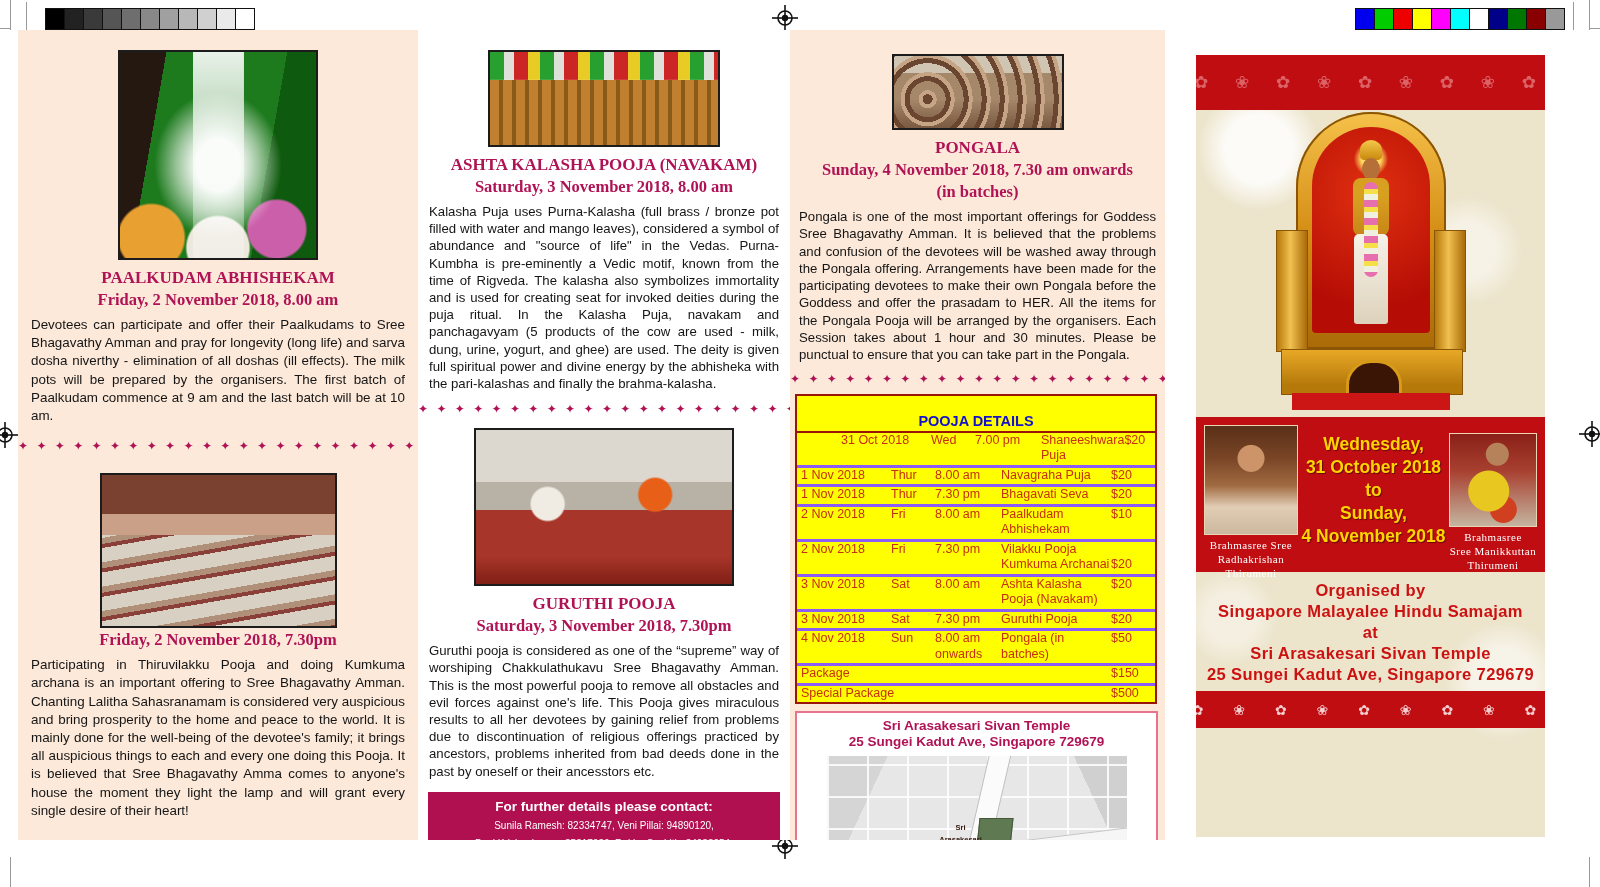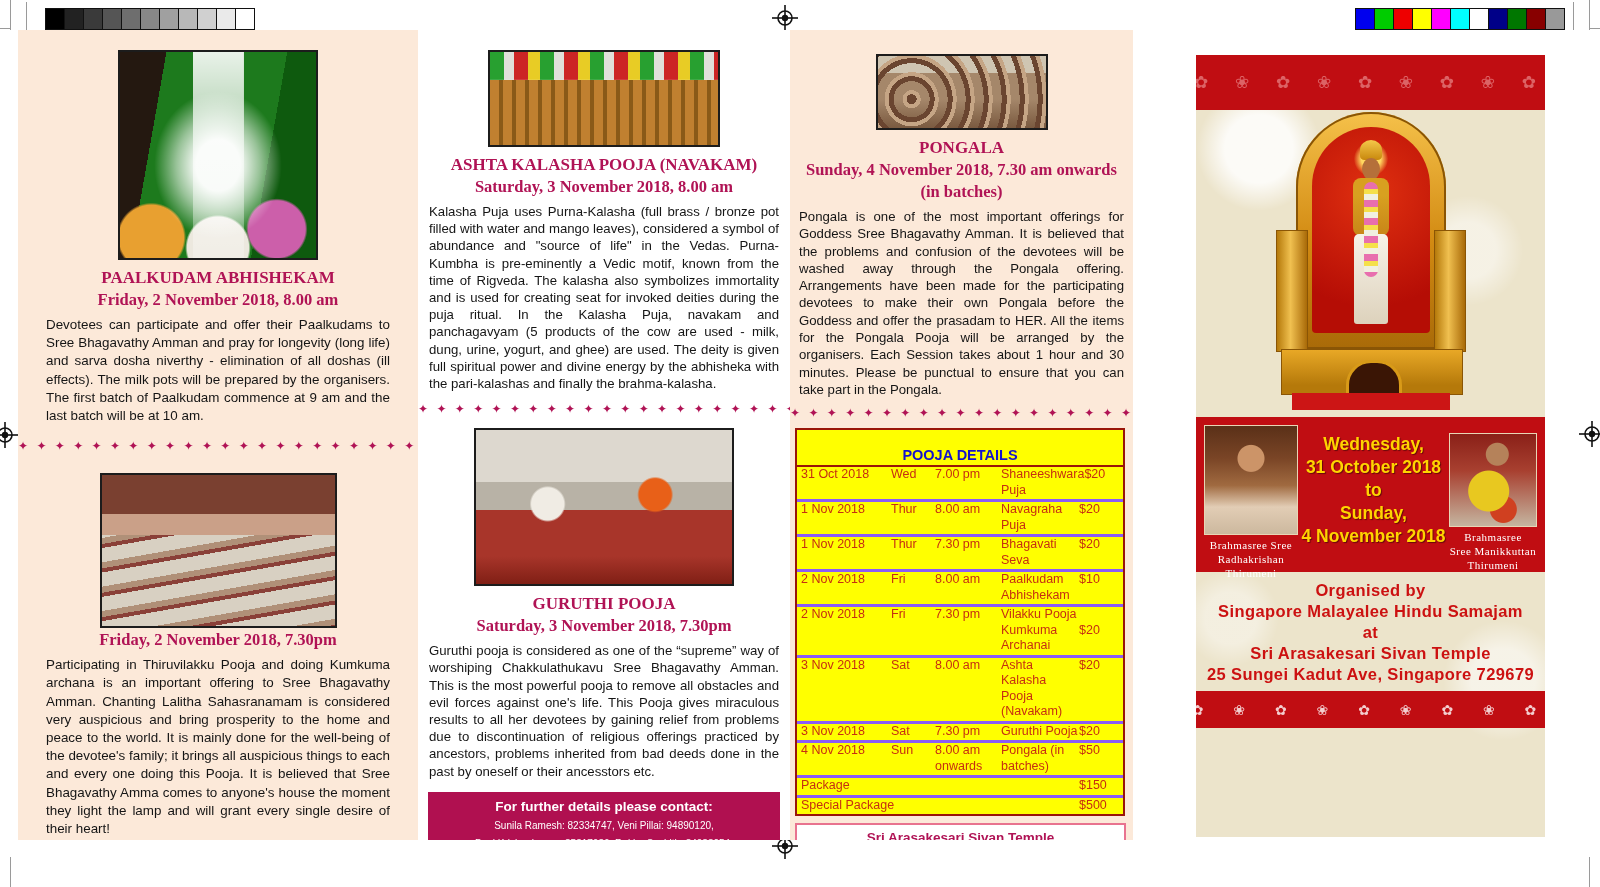--- a/index.html
+++ b/index.html
@@ -11,21 +11,21 @@
   .gray-bar{left:45px;}
   .color-bar{left:1355px;}
   .swatch{width:18px;height:20px;border:1px solid #111;margin-right:-1px;}
   .regmark{position:absolute;}
   .crop{position:absolute;background:#9a9a9a;}
 
   
   .panel{position:absolute;top:30px;height:810px;overflow:hidden;}
   #panel1{left:18px;width:400px;background:#fce9d9;}
   #panel2{left:418px;width:372px;background:#ffffff;}
-  #panel3{left:790px;width:343px;background:#fce9d9;}
+  #panel3{left:790px;width:375px;background:#fce9d9;}
 
   .photo{border:2px solid #1c1c1c;box-sizing:border-box;}
   .photo-paalkudam{width:200px;height:210px;margin:20px auto 0;
     background:
       radial-gradient(ellipse at 50% 55%, rgba(255,255,255,.95) 0 16%, rgba(255,255,255,.55) 30%, rgba(255,255,255,0) 46%),
       linear-gradient(180deg, rgba(255,255,255,.9), rgba(255,255,255,.25)) 50% 0/26% 100% no-repeat,
       radial-gradient(circle at 16% 90%, #e8a030 0 13%, rgba(0,0,0,0) 14%),
       radial-gradient(circle at 80% 86%, #cc5faa 0 12%, rgba(0,0,0,0) 13%),
       radial-gradient(circle at 50% 95%, #ece8de 0 14%, rgba(0,0,0,0) 15%),
       linear-gradient(100deg, #241810 0 20%, #1d7a1d 20% 72%, #0e5a0e 72%);}
@@ -48,42 +48,42 @@
   .photo-pongala{width:172px;height:76px;margin:24px auto 0;
     background:
       repeating-radial-gradient(circle at 20% 60%, #6a4530 0 5px, #c5a585 5px 9px, rgba(0,0,0,0) 9px 18px),
       linear-gradient(180deg, #cfc5b2 0 24%, #a5876a 24% 60%, #7a5a40 100%);}
 
   .sec-title{font-family:"Liberation Serif",serif;font-weight:bold;font-size:17px;
              color:#b01355;text-align:center;margin-top:8px;}
   .sec-date{font-family:"Liberation Serif",serif;font-weight:bold;font-size:16.5px;
             color:#b01355;text-align:center;margin-top:2px;}
   .body-text{font-size:13.4px;line-height:18.2px;color:#151515;text-align:justify;
-             margin-top:6px;padding:0 28px;}
+             margin-top:6px;padding:0 13px;}
   #panel2 .body-text{padding:0 11px;font-size:13.2px;line-height:17.2px;}
   #panel3 .body-text{padding:0 9px;font-size:13.2px;line-height:17.3px;}
   .diamond-row{color:#b01355;text-align:center;font-size:12px;letter-spacing:2.5px;
                margin-top:14px;white-space:nowrap;overflow:hidden;}
   #panel2 .diamond-row{margin-top:10px;}
   #panel3 .diamond-row{margin-top:8px;}
   .pre{white-space:pre-line;}
 
   
   .contact{margin:12px 10px 0;background:#b01050;color:#fff;text-align:center;padding:7px 4px 9px;}
   .contact-heading{font-weight:bold;font-size:13.5px;margin-bottom:3px;}
   .contact-line{font-size:10px;line-height:18.5px;}
 
   
   .pooja-table{margin:8px 8px 0 5px;background:#ffff00;border:2px solid #991508;
                font-size:12.5px;color:#c62f11;}
   .pt-header{font-weight:bold;font-size:14.5px;color:#1512cc;text-align:center;
              padding:17px 0 2px;border-bottom:2px solid #991508;}
   .pt-row{display:grid;grid-template-columns:90px 44px 66px 1fr 42px;
           padding:0 2px 1px 4px;border-top:3px solid #8b5cf6;line-height:15.5px;}
-  .pt-row.first{border-top:none;}
+  .pt-row.first{border-top:none;margin-left:40px;}
   .pt-package{grid-template-columns:1fr 42px;}
   .c-name,.c-time,.c-price{white-space:pre-line;}
 
   
   .temple-box{margin:7px 7px 0 5px;background:#fff;border:2px solid #e8738f;padding:5px 4px 6px;}
   .temple-name,.temple-address{color:#b01355;font-weight:bold;font-size:13.5px;text-align:center;line-height:16px;}
   .map{position:relative;width:300px;height:170px;margin:6px auto 0;overflow:hidden;
        background-color:#e7e7e7;
        background-image:
          repeating-linear-gradient(90deg, rgba(255,255,255,.85) 0 2px, rgba(0,0,0,0) 2px 40px),

